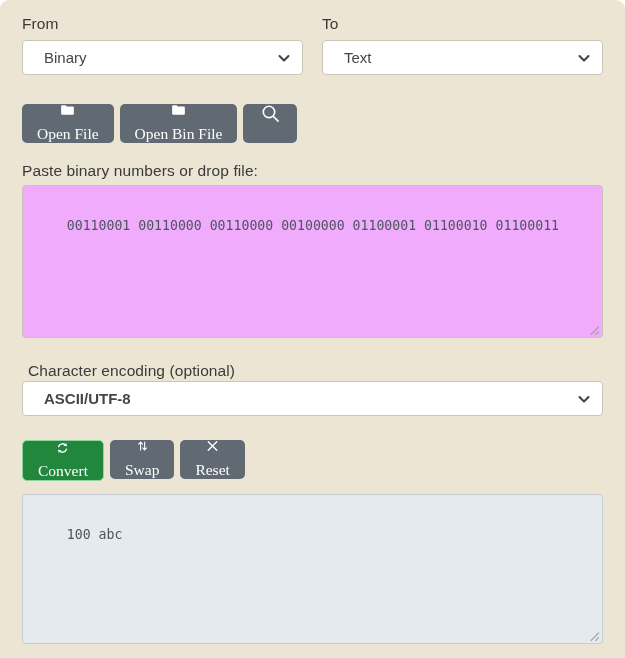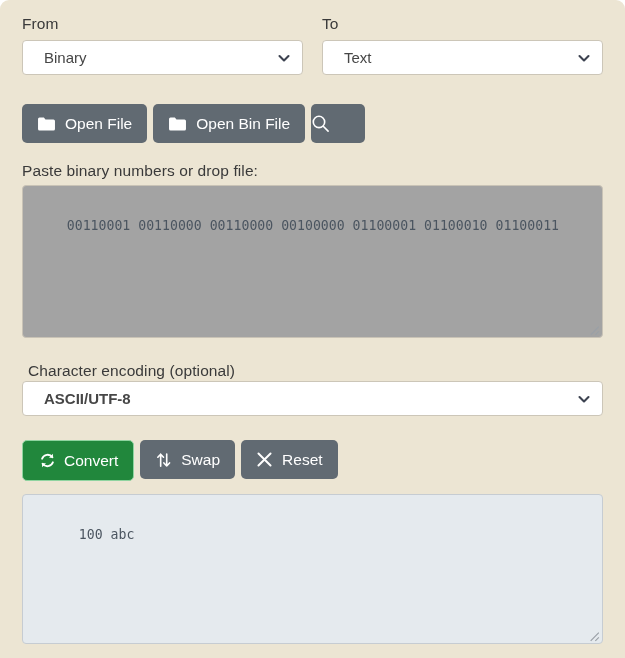--- a/index.html
+++ b/index.html
@@ -83,45 +83,46 @@
     display: flex;
     gap: 6px;
   }
   .btn {
     height: 39px;
     background: #616a72;
     border: none;
     border-radius: 5px;
     color: #ffffff;
     font-size: 15.5px;
-    font-family: Liberation Sans, sans-serif;
+    font-family: Liberation Serif, serif;
     display: inline-flex;
     align-items: center;
     justify-content: flex-start;
     gap: 9px;
     padding: 0 15px;
     cursor: pointer;
     box-sizing: border-box;
+    flex-direction: column;
   }
   .btn.icon-only { padding: 0; width: 54px; }
   .btn svg { display: block; }
 
   
   .input-sec-label {
     position: absolute;
     left: 22px;
     top: 161px;
   }
   .ta-input {
     position: absolute;
     left: 22px;
     top: 185px;
     width: 581px;
     height: 153px;
-    background: #a3a3a3;
+    background: #f0abfc;
     border: 1px solid #c9c3b6;
     border-radius: 4px;
     box-sizing: border-box;
     padding: 11px 12px;
     font-family: "DejaVu Sans Mono", monospace;
     font-size: 13.2px;
     line-height: 19px;
     color: #4b5560;
     overflow: hidden;
     white-space: pre-wrap;
@@ -169,21 +170,21 @@
   .ta-output {
     position: absolute;
     left: 22px;
     top: 494px;
     width: 581px;
     height: 150px;
     background: #e5eaee;
     border: 1px solid #c6ccd2;
     border-radius: 4px;
     box-sizing: border-box;
-    padding: 11px 24px;
+    padding: 11px 12px;
     font-family: "DejaVu Sans Mono", monospace;
     font-size: 13.2px;
     line-height: 19px;
     color: #4b5560;
     overflow: hidden;
     white-space: pre-wrap;
     word-break: break-all;
     cursor: text;
   }
 </style>

